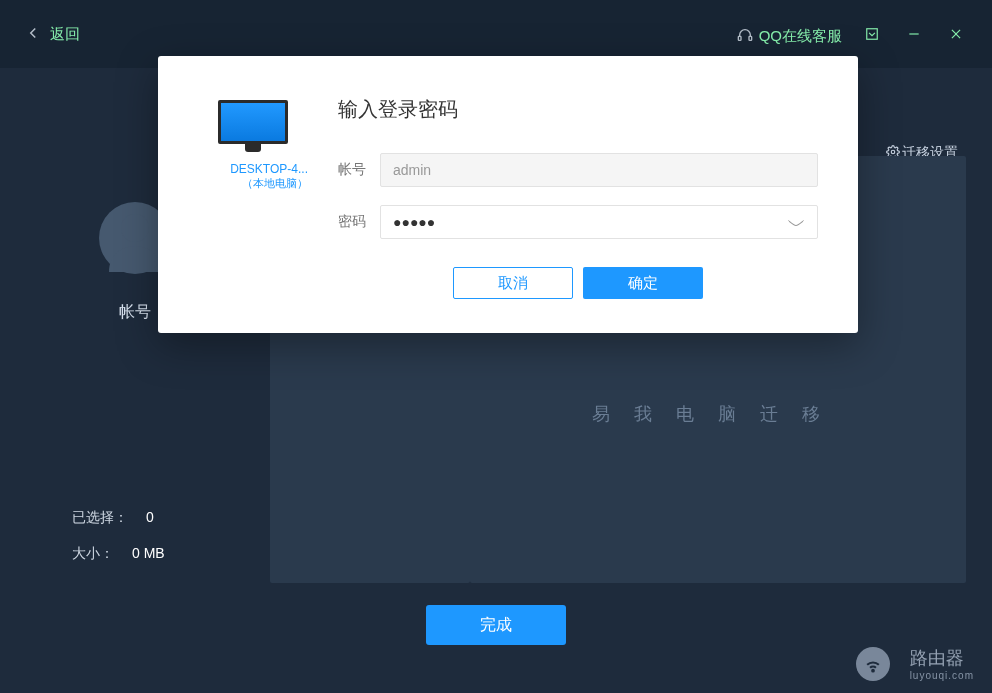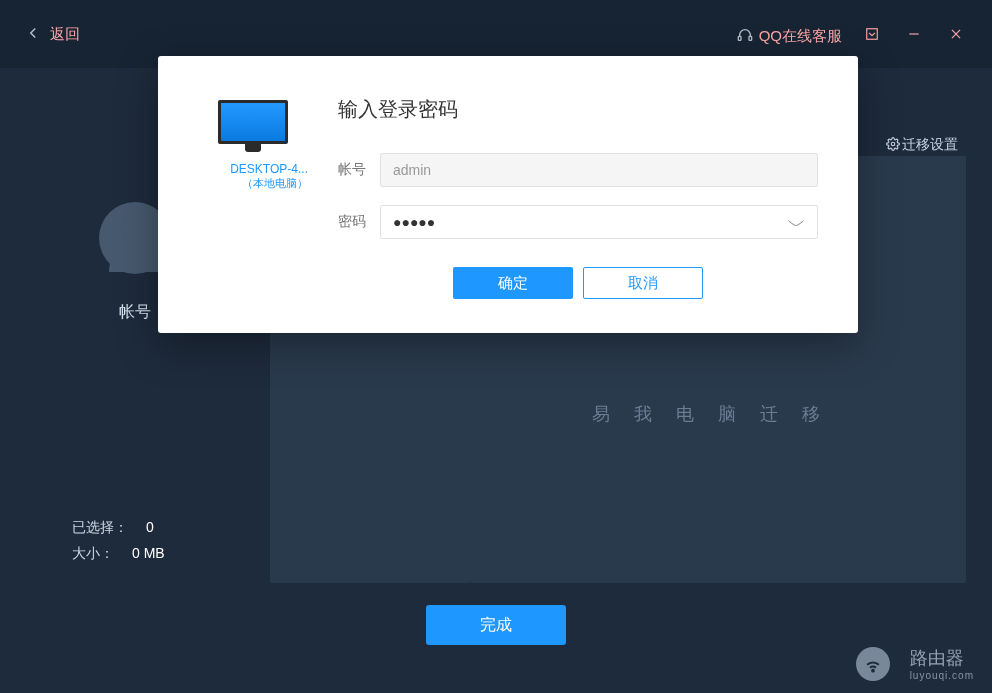--- a/index.html
+++ b/index.html
@@ -1,37 +1,37 @@
 <!DOCTYPE html>
 <html><head>
 <meta charset="utf-8">
 <style>
   * { box-sizing: border-box; margin: 0; padding: 0; font-family: "Microsoft YaHei", "PingFang SC", sans-serif; }
   body { width: 992px; height: 693px; background: #1e2b3c; position: relative; overflow: hidden; }
 
   
-  .titlebar { height: 68px; width: 100%; background: #172433; display: flex; align-items: center; justify-content: space-between; padding: 17px 24px; color: #fca5a5; font-size: 15px; }
+  .titlebar { height: 68px; width: 100%; background: #172433; display: flex; align-items: center; justify-content: space-between; padding: 17px 24px; color: #86efac; font-size: 15px; }
   .titlebar-left { display: flex; align-items: center; gap: 8px; cursor: pointer; }
   .titlebar-right { display: flex; align-items: flex-end; gap: 18px; }
   .tb-icon { color: #cfd8e3; opacity: .85; }
   .tb-link { display: flex; align-items: center; gap: 6px; }
   .tb-ctrl { width: 24px; height: 24px; display: flex; align-items: center; justify-content: center; cursor: pointer; }
 
   
   .main { position: absolute; top: 56px; left: 0; right: 0; bottom: 0; }
   .sidebar { position: absolute; left: 0; top: 0; width: 270px; height: 100%; padding-top: 140px; display: flex; flex-direction: column; align-items: center; color: #9fb0c6; }
   .avatar { width: 72px; height: 72px; background: #46596f; border-radius: 50%; position: relative; top: 6px; }
   .avatar svg { position: absolute; inset: 0; }
   .avatar-gear { position: absolute; right: -4px; bottom: -4px; width: 26px; height: 26px; color: #46596f; }
   .acct-label { margin-top: 34px; color: #d7e1ee; font-size: 16px; }
   .stats { position: absolute; left: 72px; bottom: 130px; font-size: 14px; color: #cfd8e3; }
-  .stats div { display: flex; gap: 10px; margin-top: 8px; }
+  .stats div { display: flex; gap: 10px; margin-top: 18px; }
   .stats .num { color: #fff; margin-left: 8px; }
 
-  .right-top { position: absolute; right: 34px; top: 80px; color: #c7d2e0; font-size: 14px; display: flex; align-items: center; gap: 2px; }
+  .right-top { position: absolute; right: 34px; top: 88px; color: #c7d2e0; font-size: 14px; display: flex; align-items: center; gap: 2px; }
 
   .content { position: absolute; left: 270px; right: 26px; top: 100px; bottom: 110px; display: flex; gap: 0; }
   .card { background: #2a3a4d; border-radius: 2px; height: 100%; }
   .card-left { width: 200px; }
   .card-right { flex: 1; display: flex; align-items: flex-start; justify-content: center; color: #6a7d94; font-size: 18px; padding-top: 246px; letter-spacing: 24px; }
 
   .finish-btn { position: absolute; left: 50%; transform: translateX(-50%); bottom: 48px; width: 140px; height: 40px; background: #1e98ff; color: #fff; border: none; border-radius: 3px; font-size: 16px; cursor: pointer; }
 
   
   .watermark { position: absolute; right: 18px; bottom: 12px; display: flex; align-items: center; gap: 20px; color: #a9b6c7; opacity: .85; font-size: 18px; }
@@ -189,17 +189,17 @@
         <span>●●●●●</span>
         <span class="eye-icon">
           <svg width="18" height="18" viewBox="0 0 24 24" fill="none" stroke="currentColor" stroke-width="1.5">
               <path d="M2 12c0-1 6 6 10 6s10-7 10-6"></path>
             </svg>
         </span>
       </div>
     </div>
 
     <div class="btn-row">
+      <button class="btn btn-secondary">取消</button>
       <button class="btn btn-primary">确定</button>
-      <button class="btn btn-secondary">取消</button>
     </div>
   </div>
 </div>
 
 </body></html>

